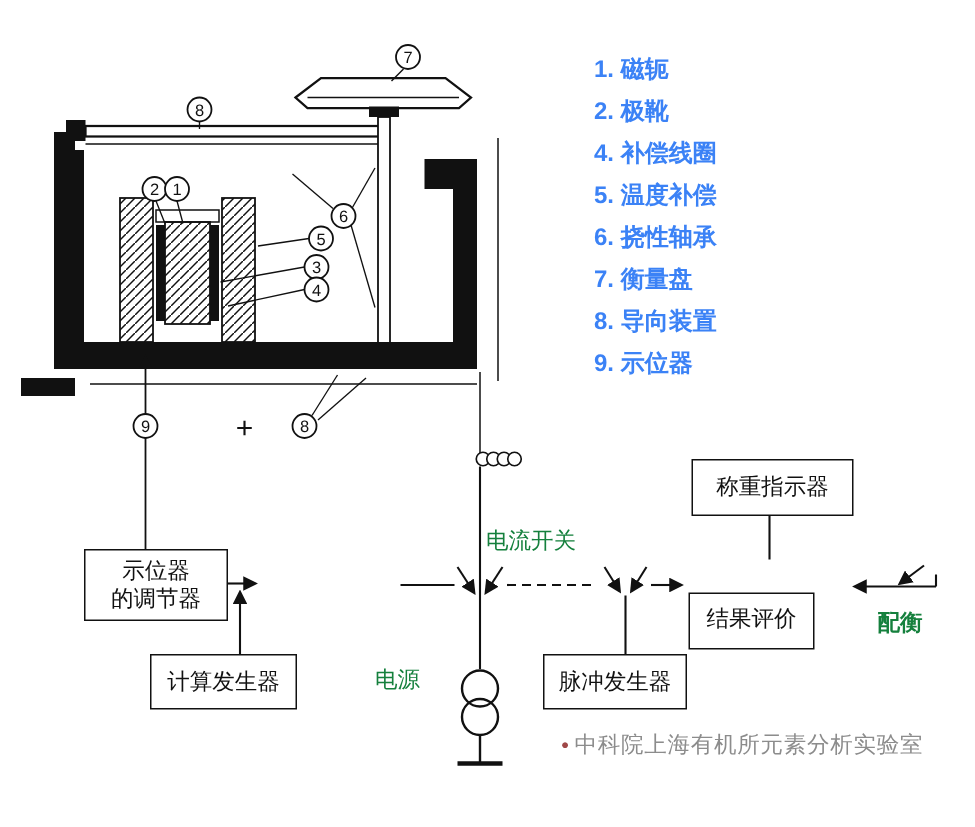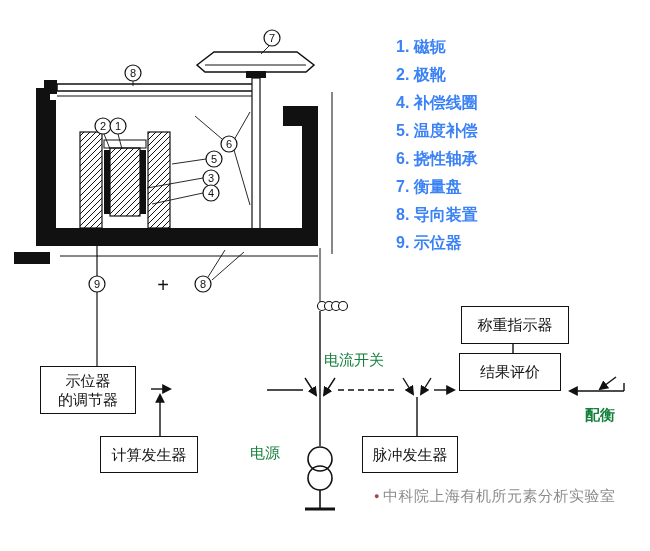--- a/index.html
+++ b/index.html
@@ -164,39 +164,39 @@
     <div class="legend-item">1. 磁轭</div>
     <div class="legend-item">2. 极靴</div>
     <div class="legend-item">4. 补偿线圈</div>
     <div class="legend-item">5. 温度补偿</div>
     <div class="legend-item">6. 挠性轴承</div>
     <div class="legend-item">7. 衡量盘</div>
     <div class="legend-item">8. 导向装置</div>
     <div class="legend-item">9. 示位器</div>
   </div>
 
-  <div class="fbox" style="left:40px; top:366px; width:96px; height:48px;">
+  <div class="fbox" style="left:56px; top:366px; width:96px; height:48px;">
     <div>示位器</div>
     <div>的调节器</div>
   </div>
 
 
   <div class="fbox" style="left:362px; top:436px; width:96px; height:37px;">
     <div>脉冲发生器</div>
   </div>
 
   <div class="fbox" style="left:100px; top:436px; width:98px; height:37px;">
     <div>计算发生器</div>
   </div>
 
   <div class="fbox" style="left:461px; top:306px; width:108px; height:38px;">
     <div>称重指示器</div>
   </div>
 
-  <div class="fbox" style="left:459px; top:353px; width:102px; height:38px;">
+  <div class="fbox" style="left:459px; top:395px; width:84px; height:38px;font-family:Liberation Serif, serif;">
     <div>结果评价</div>
   </div>
 
   <div class="lbl" style="left:228px; top:444px;margin-left:22px;">电源</div>
 
   <div class="lbl" style="left:324px; top:351px;">电流开关</div>
 
   <div class="lbl bold" style="left:585px; top:406px;">配衡</div>
 
   <div class="watermark">

